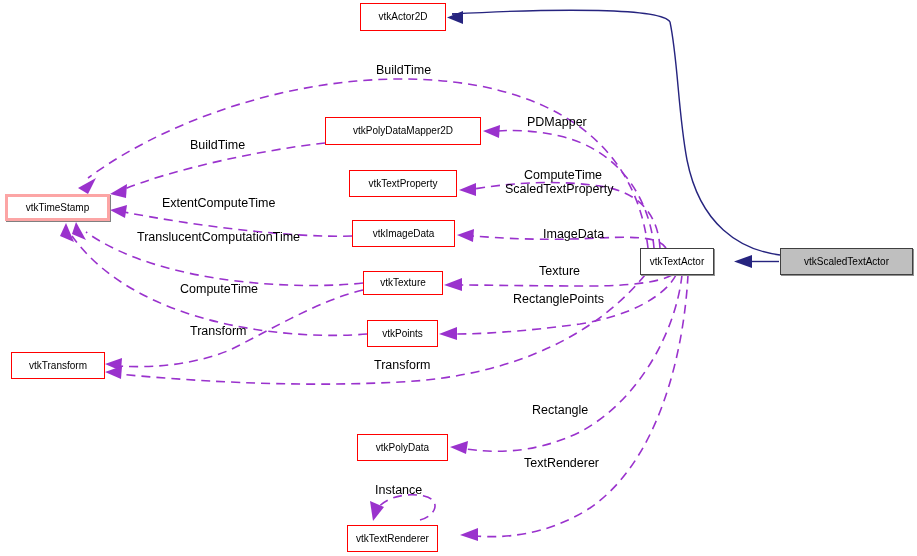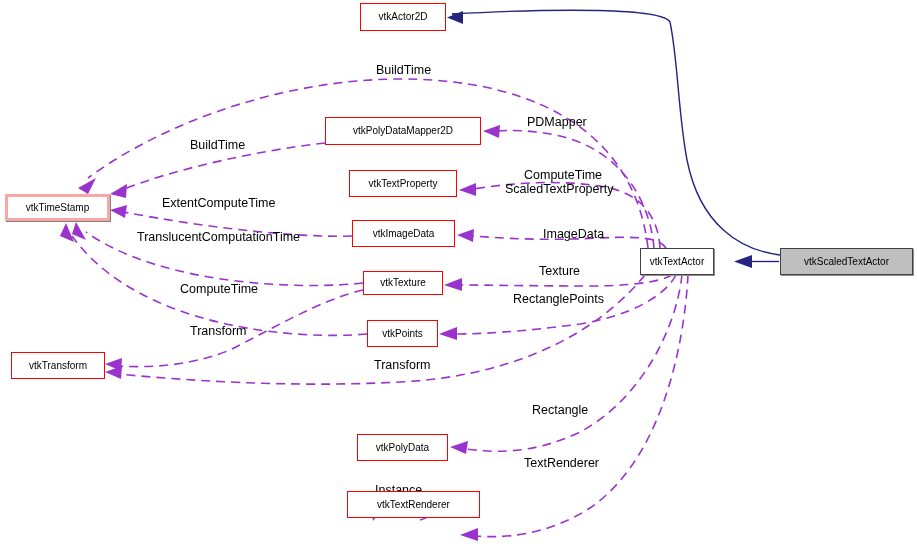--- a/index.html
+++ b/index.html
@@ -181,21 +181,21 @@
   <div class="node kind-class" style="left:352px; top:220px; width:103px; height:27px;">vtkImageData</div>
 
   <div class="node kind-class" style="left:363px; top:271px; width:80px; height:24px;">vtkTexture</div>
 
   <div class="node kind-class" style="left:367px; top:320px; width:71px; height:27px;">vtkPoints</div>
 
   <div class="node kind-class" style="left:11px; top:352px; width:94px; height:27px;">vtkTransform</div>
 
   <div class="node kind-class" style="left:357px; top:434px; width:91px; height:27px;">vtkPolyData</div>
 
-  <div class="node kind-class" style="left:347px; top:491px; width:133px; height:27px;">vtkTextRenderer</div>
+  <div class="node kind-class" style="left:347px; top:525px; width:91px; height:27px;">vtkTextRenderer</div>
 
   <div class="node kind-focus" style="left:640px; top:248px; width:74px; height:27px;">vtkTextActor</div>
 
   <div class="node kind-derived" style="left:780px; top:248px; width:133px; height:27px;">vtkScaledTextActor</div>
 
   <div class="edge-label" style="left:376px; top:63px;">BuildTime</div>
 
   <div class="edge-label" style="left:190px; top:138px;">BuildTime</div>
 
   <div class="edge-label" style="left:162px; top:196px;">ExtentComputeTime</div>

